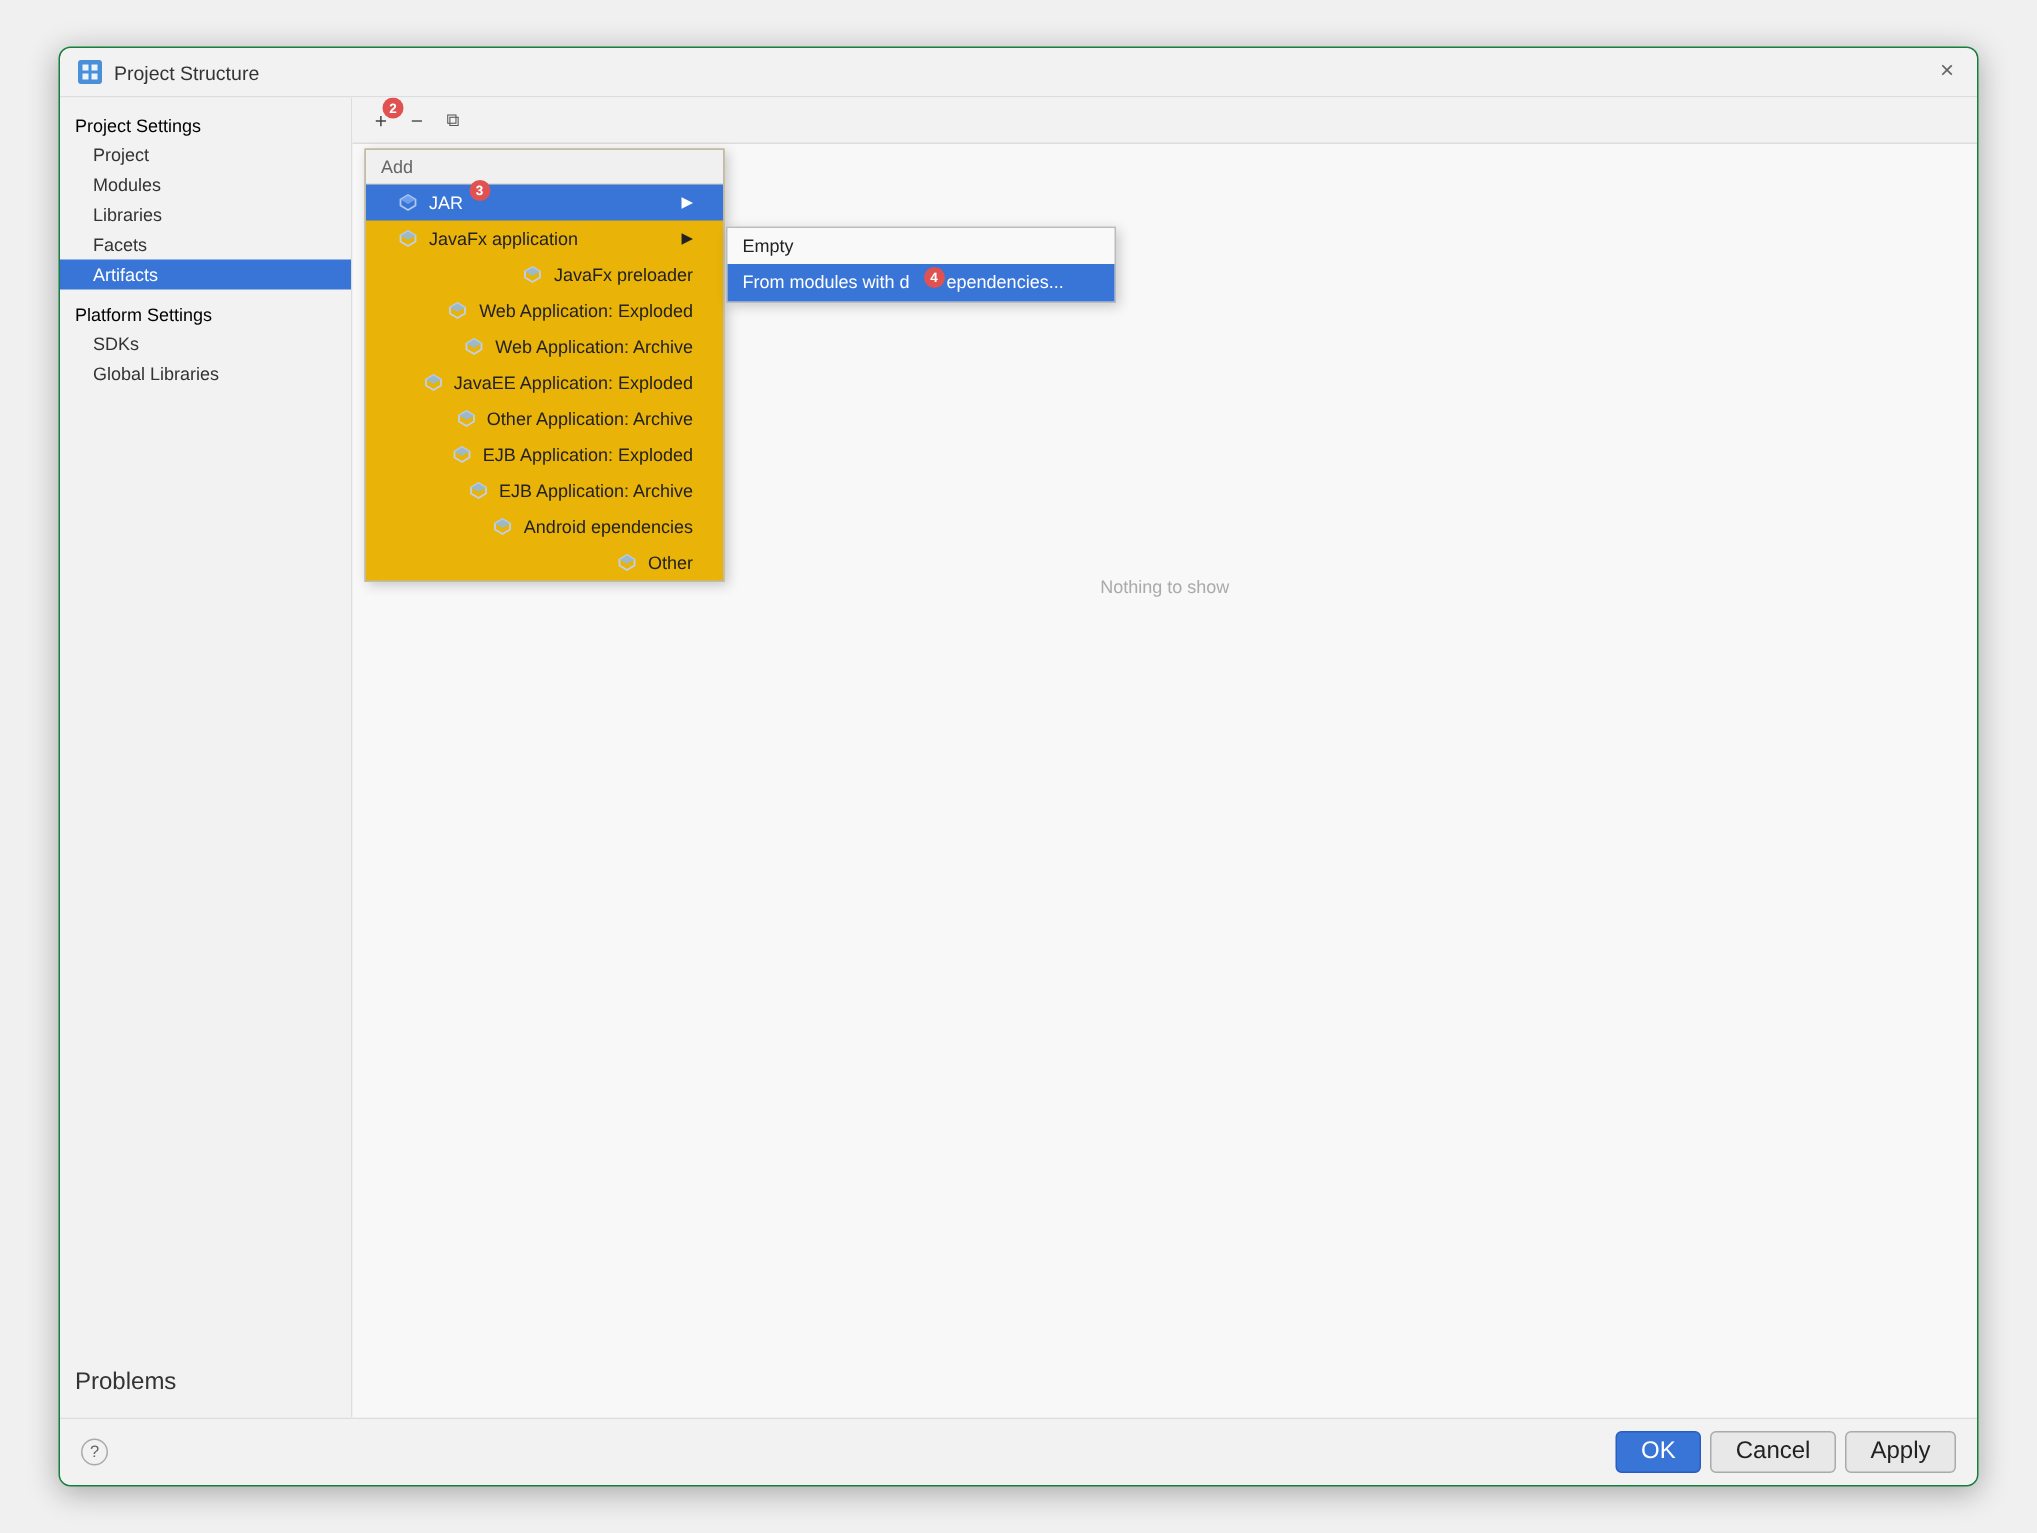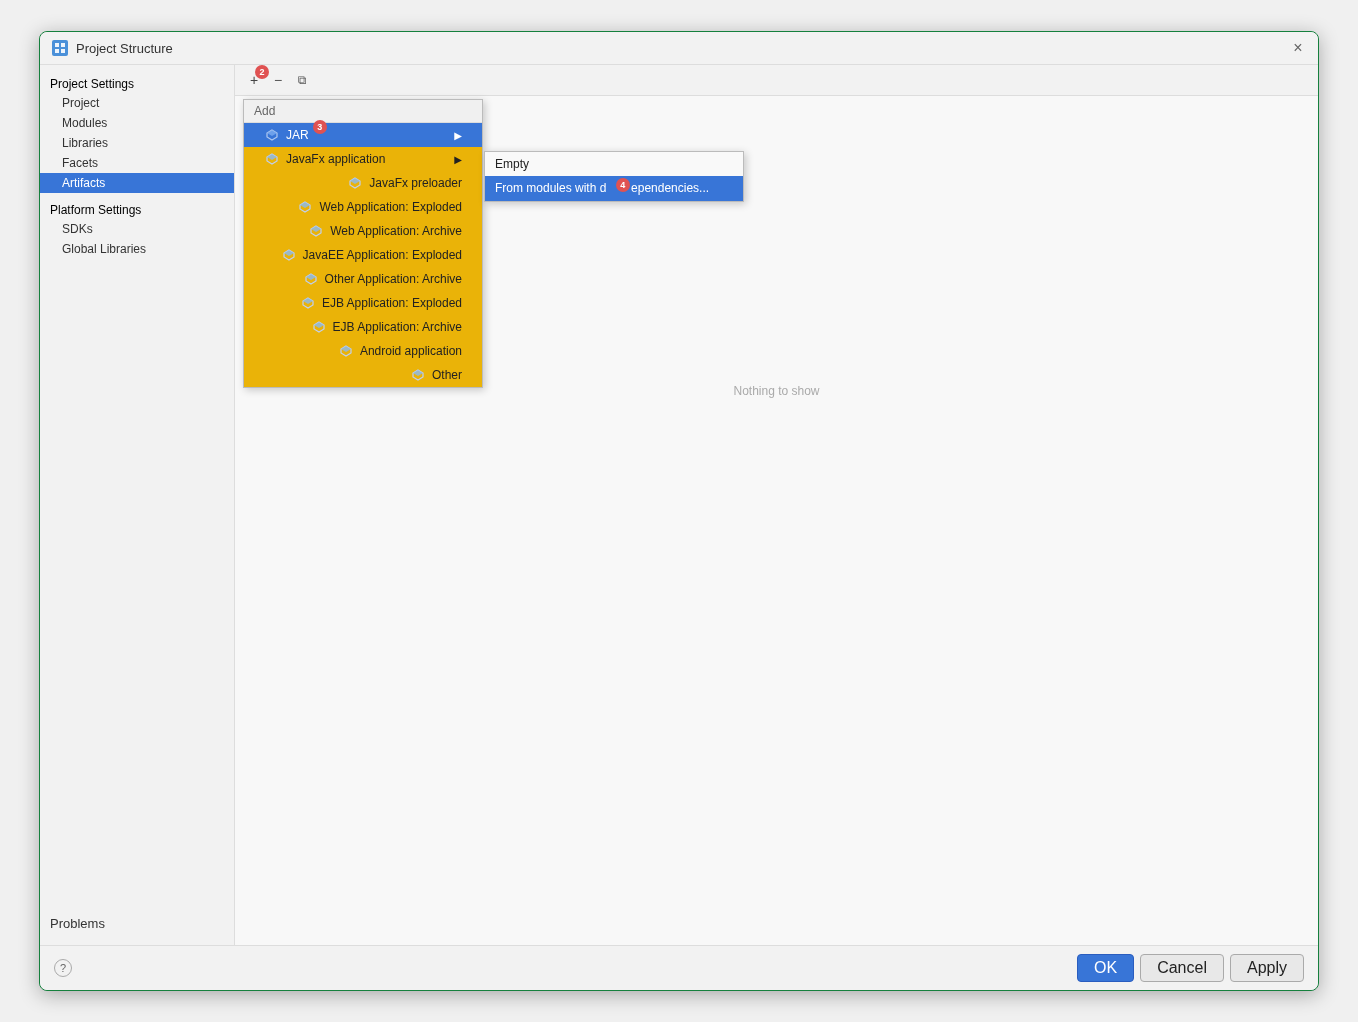--- a/index.html
+++ b/index.html
@@ -106,21 +106,21 @@
     .sidebar-section-label.platform {
       margin-top: 6px;
     }
 
     .sidebar-spacer {
       flex: 1;
     }
 
     .sidebar-problems {
       padding: 6px 10px;
-      font-size: 13px;
+      font-size: 16px;
       color: #333;
       cursor: pointer;
     }
 
     
     .main-area {
       flex: 1;
       display: flex;
       flex-direction: column;
       position: relative;
@@ -467,21 +467,21 @@
           <span>EJB Application: Archive</span>
         </div>
 
         <div class="dropdown-item">
           <span class="item-icon">
             <svg width="14" height="14" viewBox="0 0 14 14">
               <polygon points="7,2 12,5 12,9 7,12 2,9 2,5" fill="none" stroke="#c0d0f0" stroke-width="1.2"></polygon>
               <polygon points="7,2 12,5 7,8 2,5" fill="#8abaf0" opacity="0.8"></polygon>
             </svg>
           </span>
-          <span>Android application</span>
+          <span>Android ependencies</span>
         </div>
 
         <div class="dropdown-item">
           <span class="item-icon">
             <svg width="14" height="14" viewBox="0 0 14 14">
               <polygon points="7,2 12,5 12,9 7,12 2,9 2,5" fill="none" stroke="#c0d0f0" stroke-width="1.2"></polygon>
               <polygon points="7,2 12,5 7,8 2,5" fill="#8abaf0" opacity="0.8"></polygon>
             </svg>
           </span>
           <span>Other</span>

